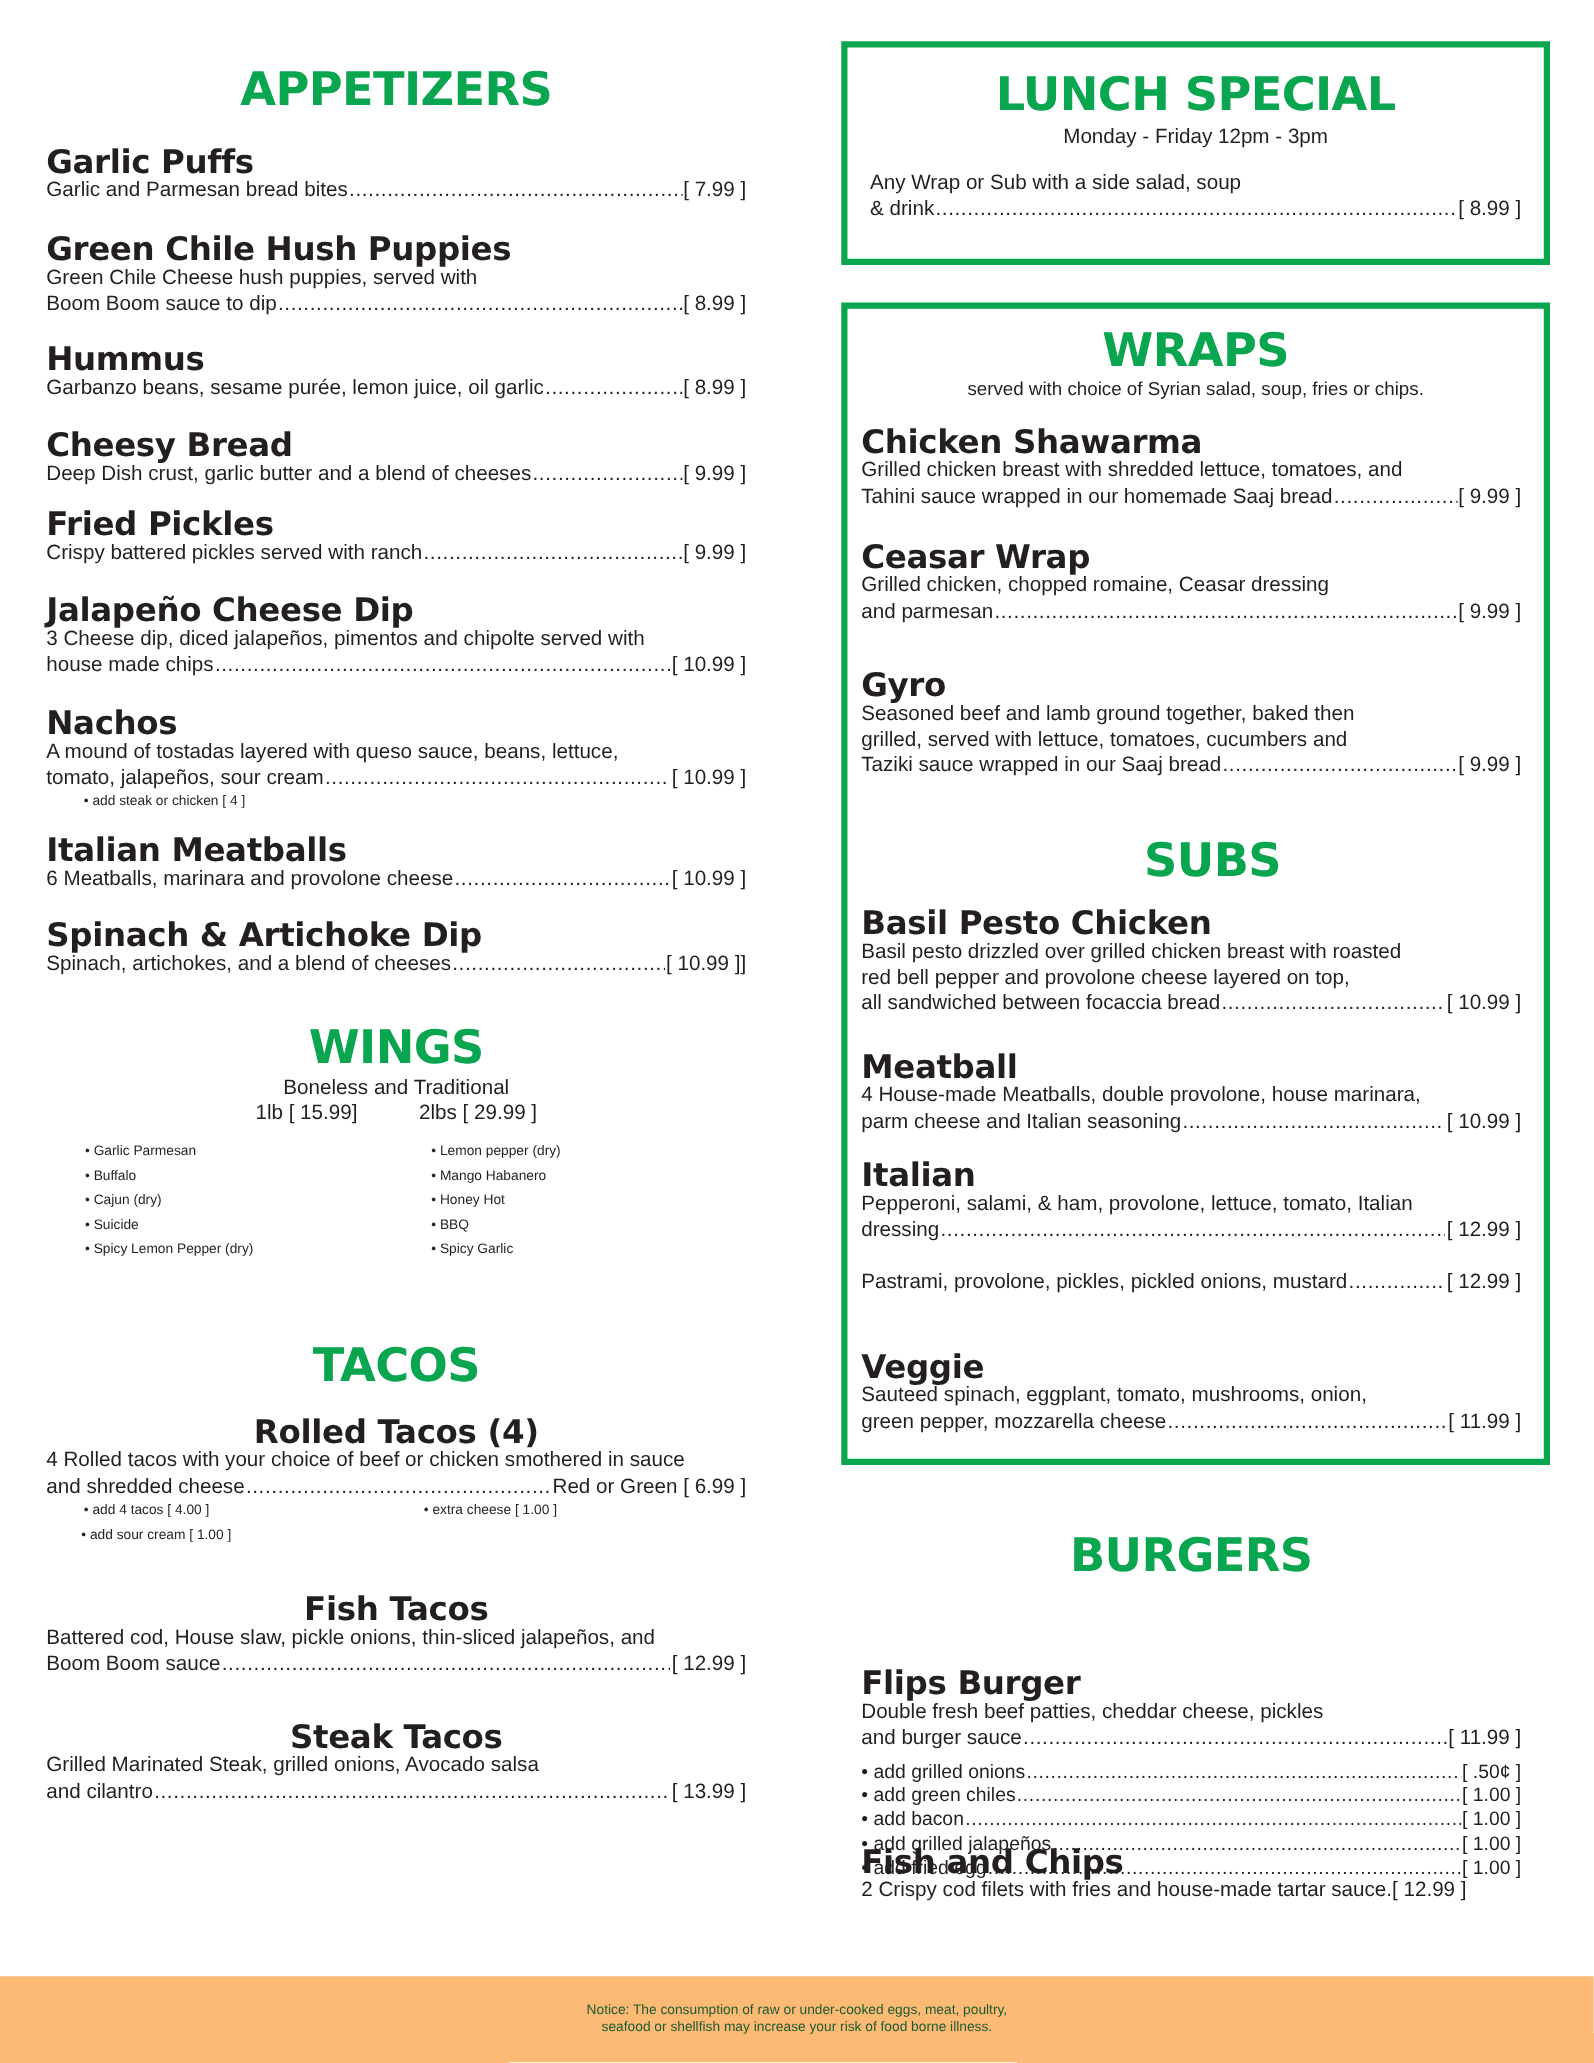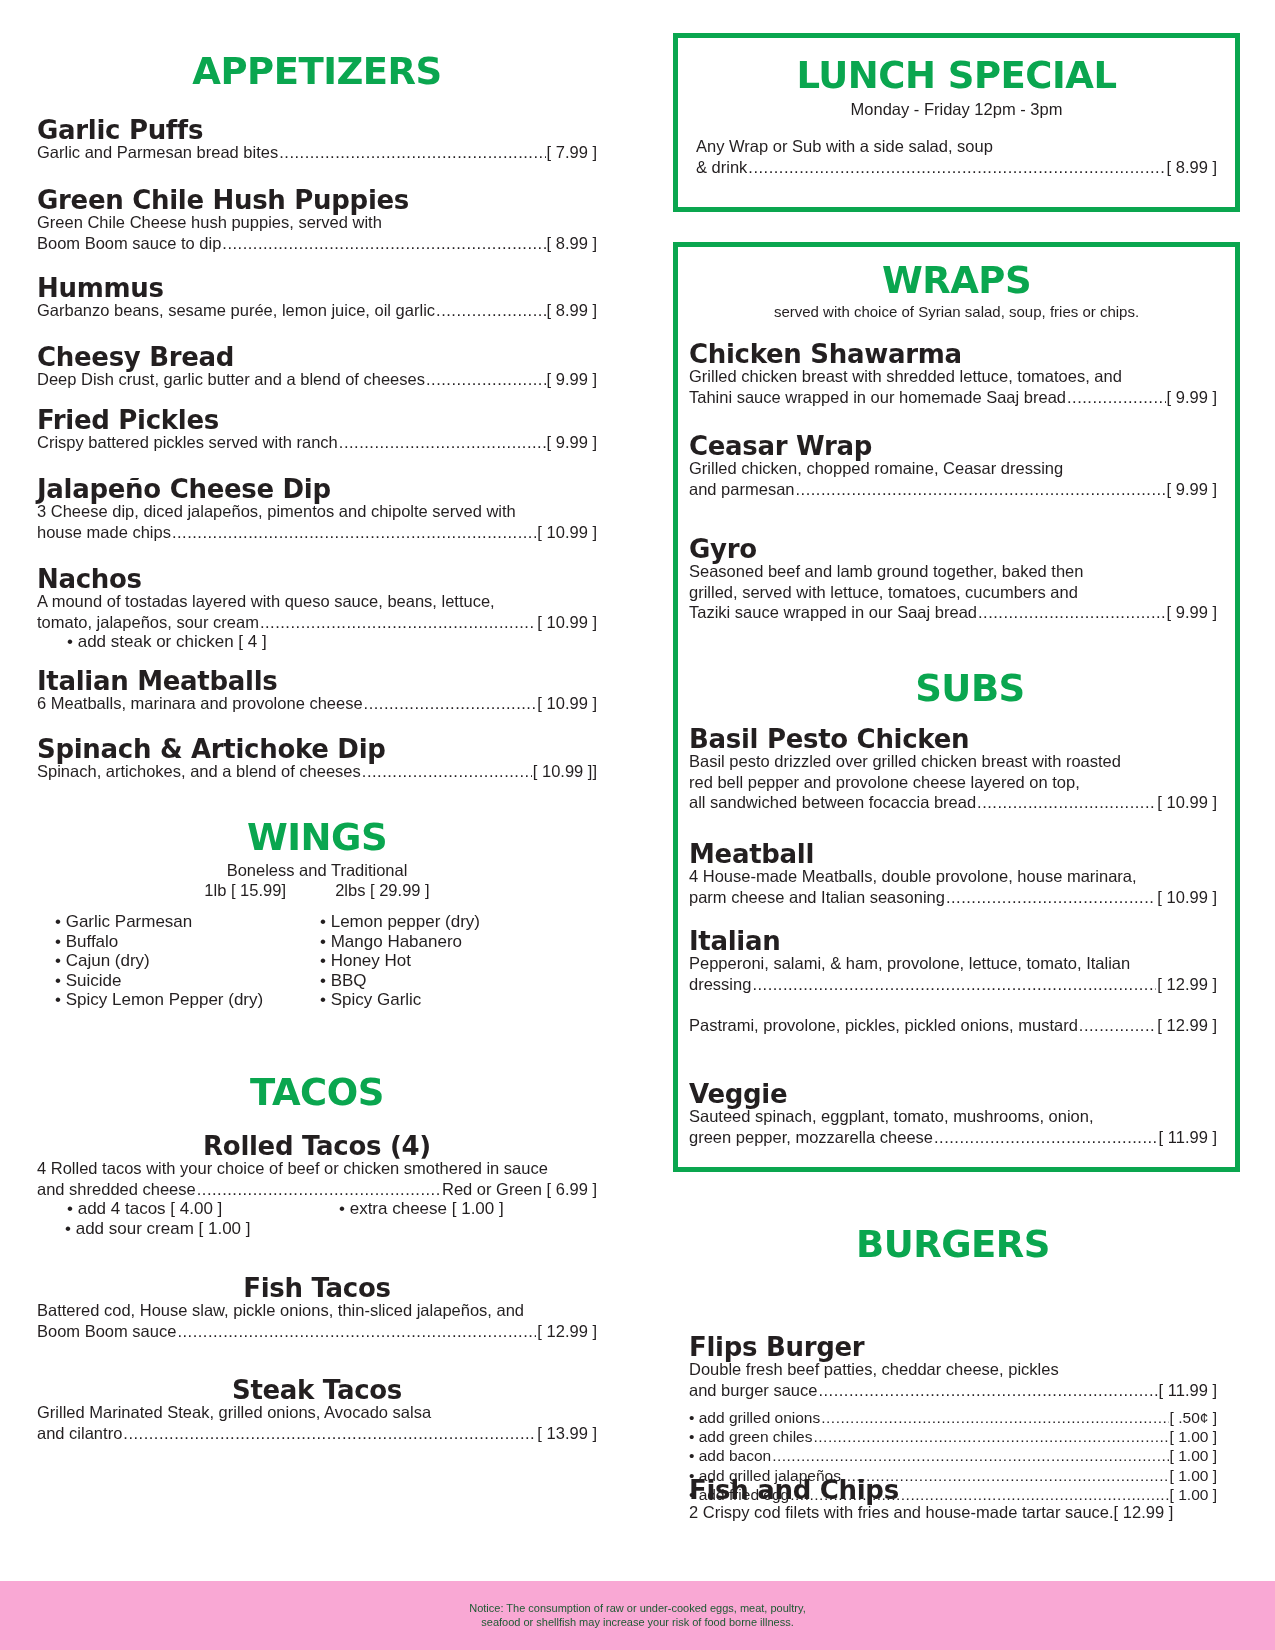--- a/index.html
+++ b/index.html
@@ -14,29 +14,29 @@
 
   .item { position: absolute; left: 0; right: 0; }
   .title { font-family: "DejaVu Sans", sans-serif; font-weight: bold; font-size: 26px; line-height: 24px; letter-spacing: -0.3px; color: #231f20; }
   .title.center { text-align: center; }
   .line { font-size: 16.5px; line-height: 20.5px; white-space: nowrap; }
   .lead { display: flex; align-items: baseline; font-size: 16.5px; line-height: 20.5px; white-space: nowrap; }
   .lead .txt { flex: 0 0 auto; }
   .lead .dots { flex: 1 1 auto; overflow: hidden; margin: 0 1px; letter-spacing: 0.5px; }
   .lead .dots::before { content: "......................................................................................................................................................................................................................"; }
   .lead .price { flex: 0 0 auto; }
-  .bullet { font-size: 17px; line-height: 19.5px; white-space: nowrap; }
+  .bullet { font-size: 11px; line-height: 19.5px; white-space: nowrap; }
   .bullet::before { content: "• "; }
 
   .box { position: absolute; border: 5px solid #0aa64f; }
 
   .wing-cols { position: absolute; display: flex; }
   .wing-col { width: 265px; }
 
-  .footer { position: absolute; left: 0; top: 1581px; width: 1275px; height: 69px; background: #f9a8d4; }
+  .footer { position: absolute; left: 0; top: 1581px; width: 1275px; height: 69px; background: #fdba74; }
   .footer .note { position: absolute; left: 0; right: 0; top: 20px; text-align: center; font-size: 11px; line-height: 14px; color: #1d5a33; }
 </style>
 </head>
 <body>
 
 <div class="sec" style="left:37px; top:0; width:560px; height:790px;">
   <div class="h1 big" style="position:absolute; left:0; right:0; top:52px;">APPETIZERS</div>
 
   <div class="item" style="top:118px;">
     <div class="title">Garlic Puffs</div>
@@ -125,21 +125,21 @@
 </div>
 
 <div class="sec" style="left:37px; top:818px; width:560px; height:200px;">
   <div class="h1 big" style="position:absolute; left:0; right:0; top:0;">WINGS</div>
   <div class="sub" style="position:absolute; left:0; right:0; top:42px;">Boneless and Traditional</div>
   <div style="position:absolute; left:0; right:0; top:62px; text-align:center; font-size:16.5px; line-height:20px; white-space:nowrap;">
     <span>1lb  [ 15.99]</span>
     <span style="display:inline-block; width:40px;"></span>
     <span>2lbs  [ 29.99 ]</span>
   </div>
-  <div class="wing-cols" style="left:18px; top:94px;">
+  <div class="wing-cols" style="left:31px; top:94px;gap:12px;">
     <div class="wing-col">
       <div class="bullet">Garlic Parmesan</div>
       <div class="bullet">Buffalo</div>
       <div class="bullet">Cajun (dry)</div>
       <div class="bullet">Suicide</div>
       <div class="bullet">Spicy Lemon Pepper (dry)</div>
     </div>
     <div class="wing-col">
       <div class="bullet">Lemon pepper (dry)</div>
       <div class="bullet">Mango Habanero</div>

